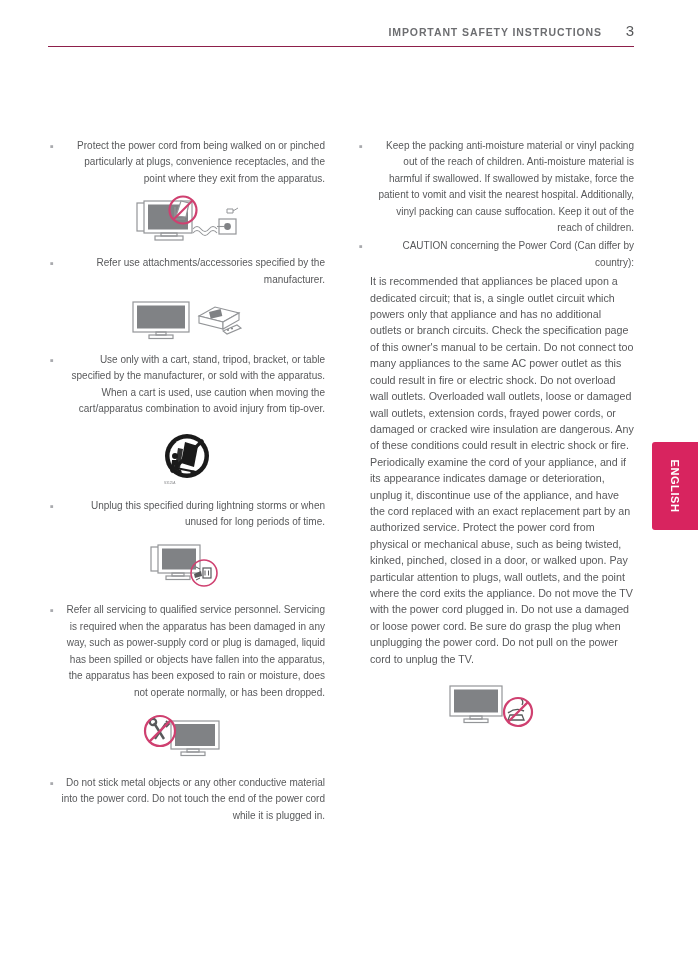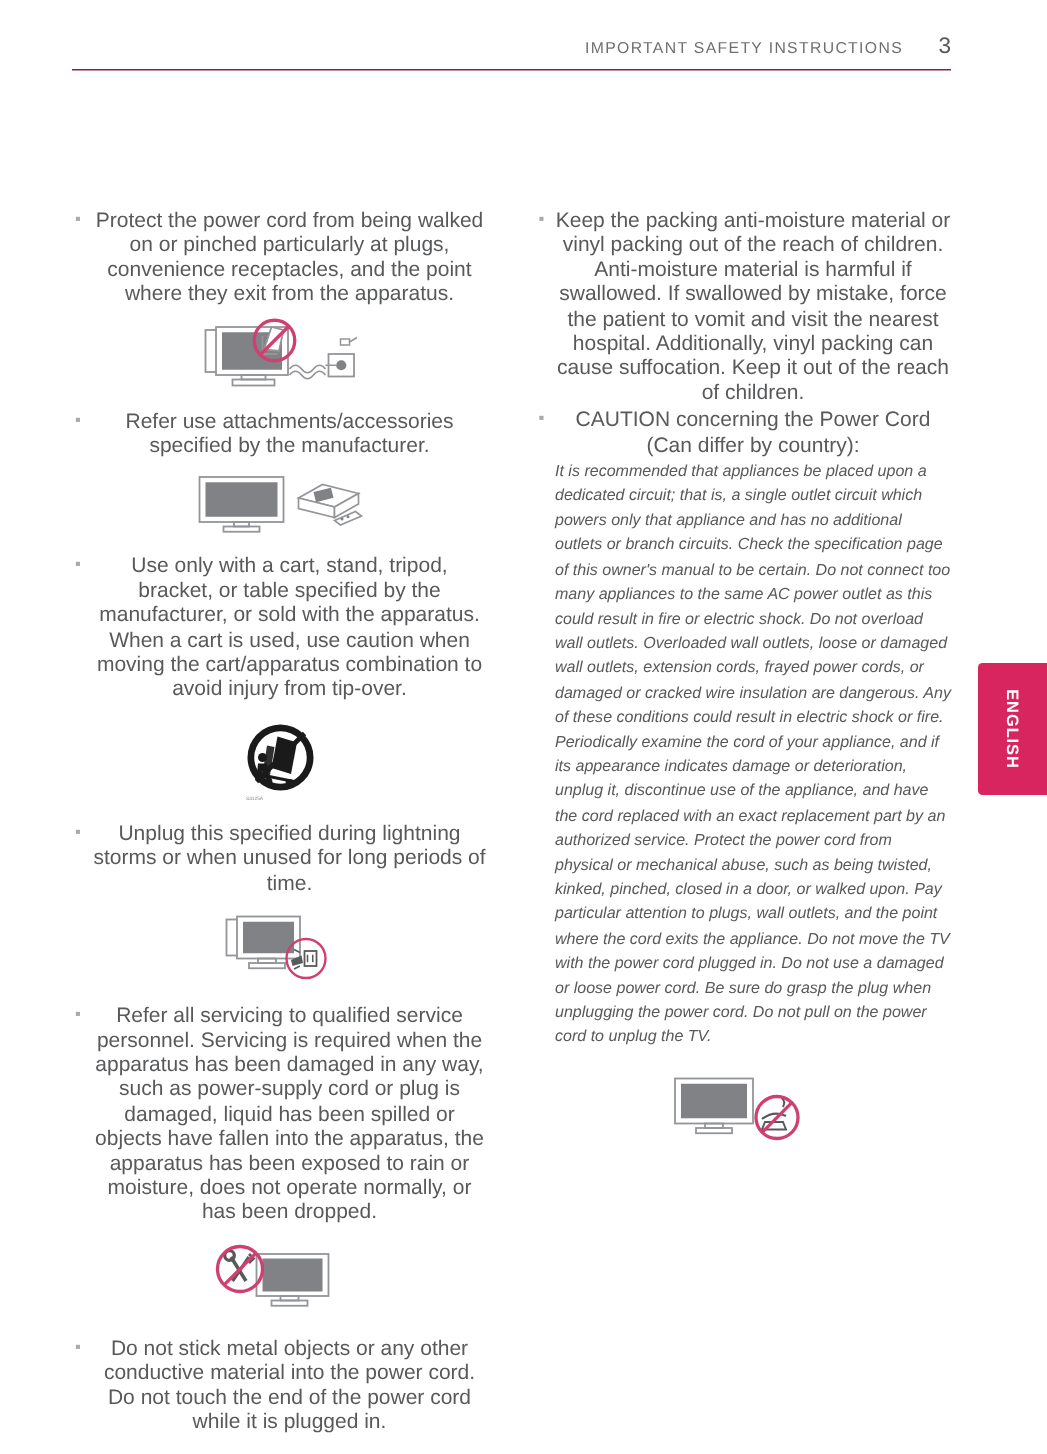--- a/index.html
+++ b/index.html
@@ -28,21 +28,21 @@
   .header-row {
     display: flex;
     align-items: baseline;
     justify-content: flex-end;
     height: 20px;
   }
   .header-title {
     font-size: 10.5px;
     letter-spacing: 0.9px;
     color: #6d6e71;
-    font-weight: normal;
+    font-weight: bold;
   }
   .header-page-number {
     font-size: 15px;
     color: #58595b;
     margin-left: 18px;
     min-width: 14px;
     text-align: right;
   }
   .header-rule {
     margin-top: 4px;
@@ -72,31 +72,30 @@
     flex: 0 0 auto;
     width: 11px;
     font-size: 11px;
     line-height: 16.4px;
     color: #a8a9ad;
     text-align: left;
     padding-left: 2px;
   }
   .bullet-text {
     flex: 1 1 auto;
-    font-size: 14px;
+    font-size: 10px;
     line-height: 16.4px;
     color: #58595b;
-    text-align: center;
+    text-align: right;
   }
   .para-block {
     font-size: 10.7px;
     line-height: 16.4px;
     color: #58595b;
     margin-left: 13px;
-    font-style: italic;
   }
 
   
   .figure {
     display: flex;
     justify-content: center;
     align-items: center;
   }
   .figure svg { display: block; }
 

